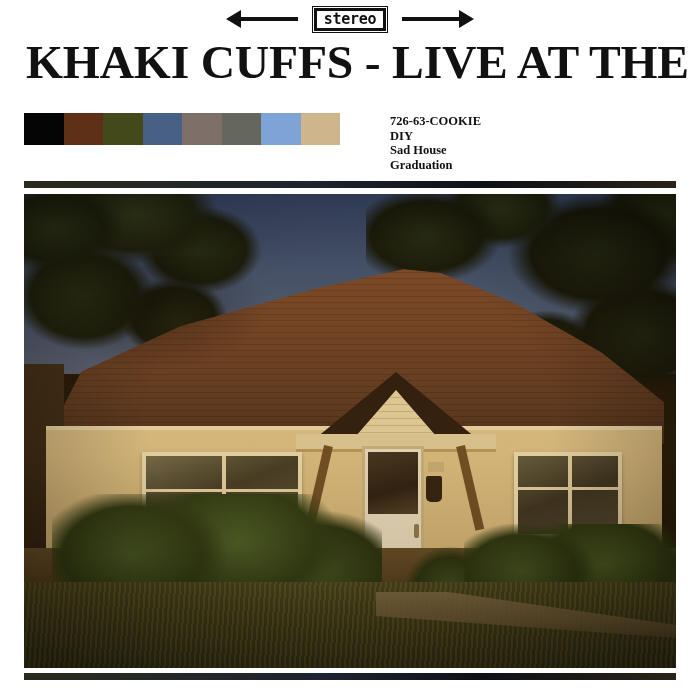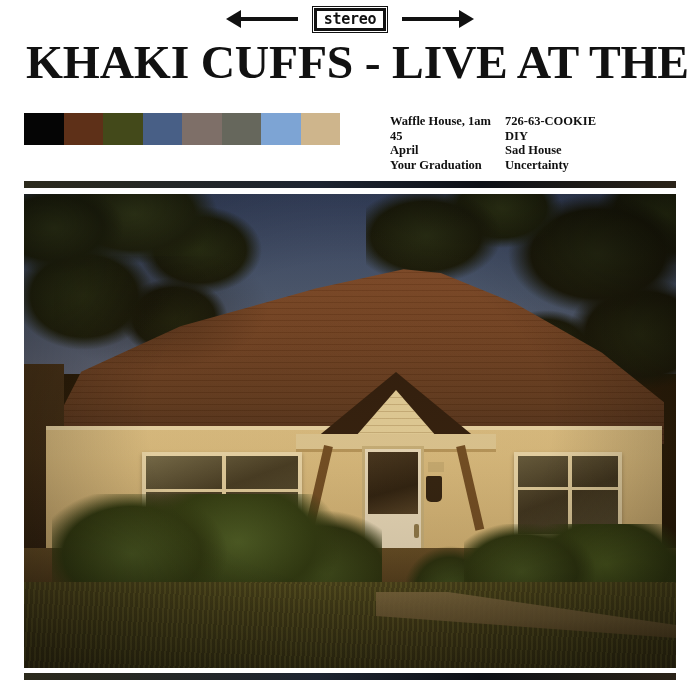--- a/index.html
+++ b/index.html
@@ -347,30 +347,24 @@
     <div class="swatch" style="background:#43491a"></div>
     <div class="swatch" style="background:#485f86"></div>
     <div class="swatch" style="background:#7e6f68"></div>
     <div class="swatch" style="background:#66675c"></div>
     <div class="swatch" style="background:#7da4d4"></div>
     <div class="swatch" style="background:#ceb58c"></div>
   </div>
 
   <div id="tracklist">
     <div class="track-col">
-      <div class="track-item">Waffle House, 1am</div>
-      <div class="track-item">45</div>
-      <div class="track-item">April</div>
-      <div class="track-item">Your Graduation</div>
-    </div>
-    <div class="track-col">
       <div class="track-item">726-63-COOKIE</div>
       <div class="track-item">DIY</div>
       <div class="track-item">Sad House</div>
-      <div class="track-item">Uncertainty</div>
+      <div class="track-item">Graduation</div>
     </div>
   </div>
 
   <div id="photo-strip-top"></div>
   <div id="photo-strip-bottom"></div>
 
   <div id="photo-frame">
     <div class="layer" id="sky"></div>
     <div class="layer" id="tree-left"></div>
     <div class="layer" id="tree-right"></div>

